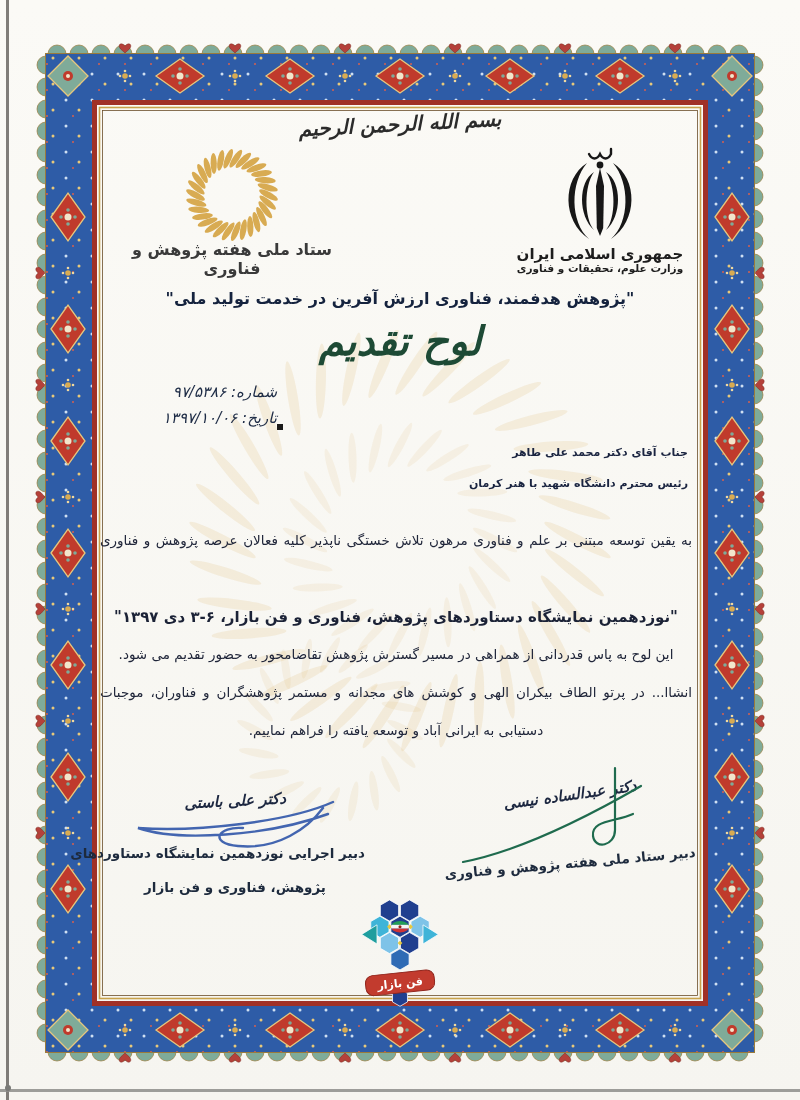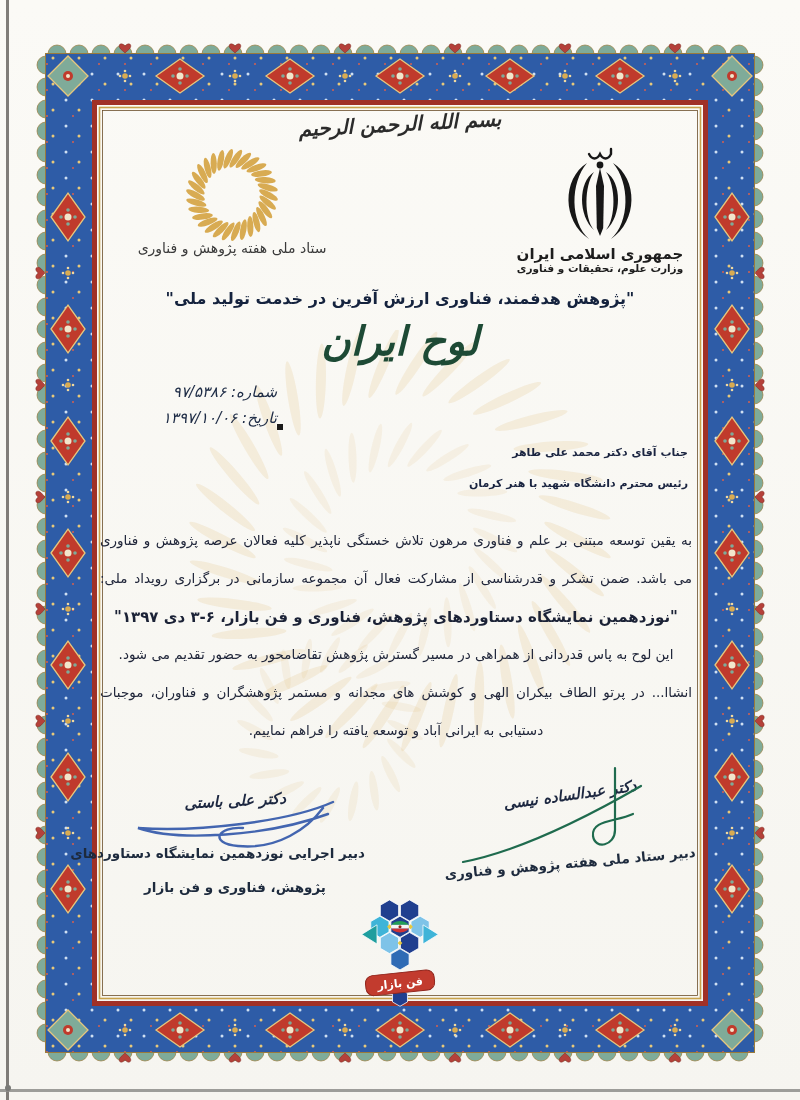--- a/index.html
+++ b/index.html
@@ -8,21 +8,21 @@
   .abs{position:absolute;}
   .rtl{direction:rtl;unicode-bidi:plaintext;}
   
   .scan-left{left:6px;top:0;width:3px;height:1100px;background:#57534f;opacity:.75;}
   .scan-bottom{left:0;top:1089px;width:800px;height:3px;background:#8d8d89;opacity:.85;}
   .scan-dot{left:5px;top:1085px;width:6px;height:6px;border-radius:50%;background:#7a7a76;}
   .ink-dot{left:277px;top:424px;width:6px;height:6px;background:#1a1a1a;}
   
   .bismillah{left:250px;top:112px;width:300px;font-size:20px;font-weight:bold;font-style:italic;
     color:#2b2b2b;text-align:center;transform:rotate(-3deg);}
-  .gold-caption{left:132px;top:240px;width:200px;font-size:14px;font-weight:normal;color:#3a3a3a;text-align:center;}
+  .gold-caption{left:132px;top:240px;width:200px;font-size:16px;font-weight:bold;color:#3a3a3a;text-align:center;}
   .emb-cap1{left:510px;top:245px;width:180px;font-size:15px;font-weight:bold;color:#1d1d1d;text-align:center;}
   .emb-cap2{left:500px;top:262px;width:200px;font-size:10.5px;font-weight:bold;color:#1d1d1d;text-align:center;}
   .slogan{left:100px;top:289px;width:600px;font-size:16px;font-weight:bold;color:#15233e;text-align:center;}
   .title{left:250px;top:318px;width:300px;font-size:40px;font-weight:bold;font-style:italic;
     color:#1d4a35;text-align:center;}
   .meta{left:112px;top:379px;width:165px;font-size:15px;line-height:26px;color:#1d2b45;text-align:right;font-style:italic;}
   .recip{right:112px;font-size:11px;font-weight:bold;color:#1a2440;white-space:nowrap;}
   .r1{top:446px;} .r2{top:477px;}
   .bline{left:100px;width:592px;font-size:13.5px;color:#20263a;
     text-align:justify;text-align-last:justify;}
@@ -640,33 +640,32 @@
       <path d="M13,-35 C38,-19 38,23 11,41 C30,24 30,-15 13,-35 Z"></path>
       <path d="M-6,-26 C-22,-16 -22,18 -6,32 C-16,20 -16,-12 -6,-26 Z"></path>
       <path d="M-13,-35 C-38,-19 -38,23 -11,41 C-30,24 -30,-15 -13,-35 Z"></path>
     </g>
     <path d="M-11,-44 c3,6 8,6 11,0 c3,6 8,6 11,0 l0,-5" fill="none" stroke="#171717" stroke-width="2.4" stroke-linecap="round"></path>
   </svg>
   <div class="abs emb-cap1 rtl">جمهوری اسلامی ایران</div>
   <div class="abs emb-cap2 rtl">وزارت علوم، تحقیقات و فناوری</div>
 
   <div class="abs slogan rtl">"پژوهش هدفمند، فناوری ارزش آفرین در خدمت تولید ملی"</div>
-  <div class="abs title rtl">لوح ایران</div>
+  <div class="abs title rtl">لوح تقدیم</div>
 
   <div class="abs meta rtl">
     <div>شماره: ۹۷/۵۳۸۶</div>
     <div>تاریخ: ۱۳۹۷/۱۰/۰۶</div>
   </div>
   <div class="abs ink-dot"></div>
 
   <div class="abs recip r1 rtl">جناب آقای دکتر محمد علی طاهر</div>
   <div class="abs recip r2 rtl">رئیس محترم دانشگاه شهید با هنر کرمان</div>
 
   <div class="abs bline l1 rtl">به یقین توسعه مبتنی بر علم و فناوری مرهون تلاش خستگی ناپذیر کلیه فعالان عرصه پژوهش و فناوری</div>
-  <div class="abs bline l2 rtl">می باشد. ضمن تشکر و قدرشناسی از مشارکت فعال آن مجموعه سازمانی در برگزاری رویداد ملی:</div>
   <div class="abs event rtl">"نوزدهمین نمایشگاه دستاوردهای پژوهش، فناوری و فن بازار، ۶-۳ دی ۱۳۹۷"</div>
   <div class="abs bline bcenter l3 rtl">این لوح به پاس قدردانی از همراهی در مسیر گسترش پژوهش تقاضامحور به حضور تقدیم می شود.</div>
   <div class="abs bline l4 rtl">انشاا... در پرتو الطاف بیکران الهی و کوشش های مجدانه و مستمر پژوهشگران و فناوران، موجبات</div>
   <div class="abs bline bcenter l5 rtl">دستیابی به ایرانی آباد و توسعه یافته را فراهم نماییم.</div>
 
   <div class="abs sig-name sln rtl">دکتر علی باستی</div>
   <svg class="abs" style="left:118px;top:788px;width:240px;height:85px;" viewBox="0 0 240 85">
     <path d="M215,14 C170,34 80,44 20,40 C60,54 150,48 210,26 M205,20 C190,40 160,62 120,58 C90,55 100,38 125,40" fill="none" stroke="#2f55a8" stroke-width="2.4" stroke-linecap="round" opacity="0.9"></path>
   </svg>
   <div class="abs sig-role slr1 rtl">دبیر اجرایی نوزدهمین نمایشگاه دستاوردهای</div>

